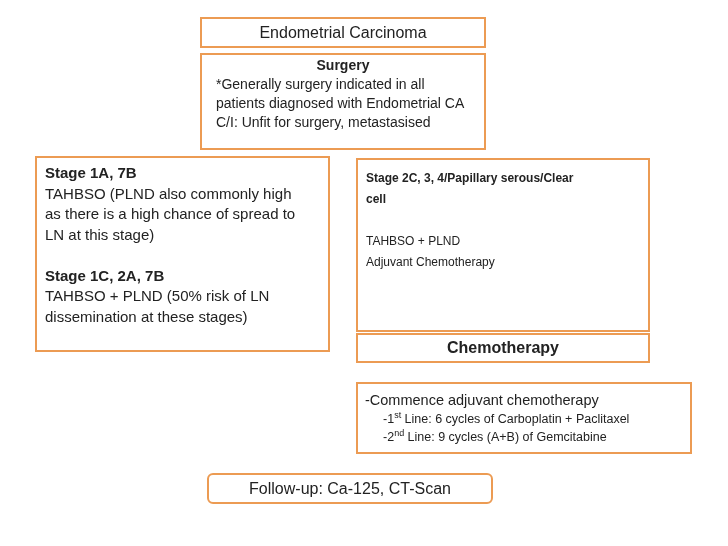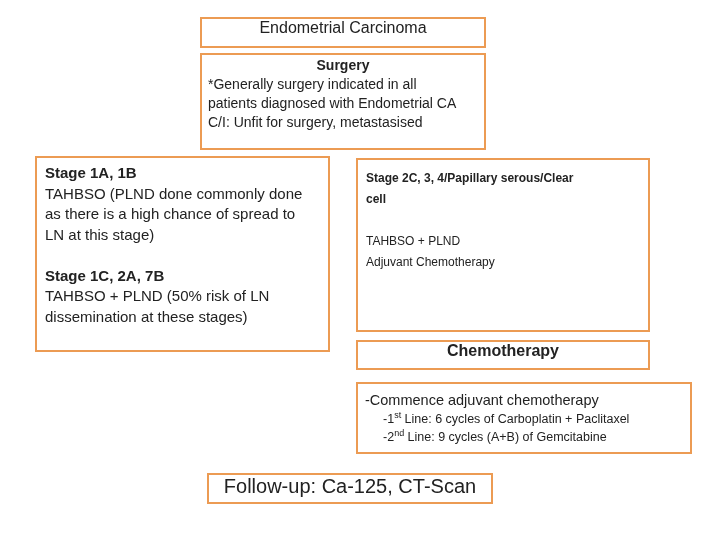--- a/index.html
+++ b/index.html
@@ -17,62 +17,63 @@
     overflow: hidden;
   }
   .box {
     position: absolute;
     background: #ffffff;
     border: 2px solid var(--border-color, #EC9B53);
     box-sizing: border-box;
   }
   .center-box {
     display: flex;
-    align-items: flex-start;
+    align-items: center;
     justify-content: center;
   }
   .line {
     white-space: nowrap;
   }
   .bold { font-weight: bold; }
   .text-center { text-align: center; }
 
   #title-box {
     left: 200px; top: 17px; width: 286px; height: 31px;
     font-size: 16px;
   }
   #surgery-box {
     left: 200px; top: 53px; width: 286px; height: 97px;
     font-size: 14px; line-height: 19px;
-    padding: 1px 6px;
+    padding: 1px 14px;
   }
   #early-stage-box {
     left: 35px; top: 156px; width: 295px; height: 196px;
     font-size: 15px; line-height: 20.5px;
     padding: 5px 8px;
   }
   #advanced-stage-box {
     left: 356px; top: 158px; width: 294px; height: 174px;
     font-size: 12px; line-height: 21px;
     padding: 8px 8px;
   }
   #chemo-header-box {
-    left: 356px; top: 340px; width: 294px; height: 30px;
+    left: 356px; top: 333px; width: 294px; height: 30px;
     font-size: 16px; font-weight: bold;
   }
   #chemo-details-box {
     left: 356px; top: 382px; width: 336px; height: 72px;
     padding: 6px 7px;
   }
   .cd-line1 { font-size: 14.5px; line-height: 20px; white-space: nowrap; }
   .cd-line  { font-size: 12.5px; line-height: 18px; white-space: nowrap; margin-left: 18px; }
   .cd-line sup { font-size: 9px; line-height: 0; }
   #followup-box {
     left: 207px; top: 473px; width: 286px; height: 31px;
-    font-size: 20px;
+    font-size: 16px;
+    border-radius: 6px;
   }
   .spacer { height: 20.5px; }
   .spacer-sm { height: 21px; }
 </style>
 </head>
 <body>
 
 <div class="canvas">
 
   <div id="title-box" class="box center-box">
@@ -80,22 +81,22 @@
   </div>
 
   <div id="surgery-box" class="box">
     <div class="line bold text-center">Surgery</div>
     <div class="line">*Generally surgery indicated in all</div>
     <div class="line">patients diagnosed with Endometrial CA</div>
     <div class="line">C/I: Unfit for surgery, metastasised</div>
   </div>
 
   <div id="early-stage-box" class="box">
-    <div class="line bold">Stage 1A, 1B</div>
-    <div class="line">TAHBSO (PLND done commonly done</div>
+    <div class="line bold">Stage 1A, 7B</div>
+    <div class="line">TAHBSO (PLND also commonly high</div>
     <div class="line">as there is a high chance of spread to</div>
     <div class="line">LN at this stage)</div>
     <div class="spacer"></div>
     <div class="line bold">Stage 1C, 2A, 7B</div>
     <div class="line">TAHBSO + PLND (50% risk of LN</div>
     <div class="line">dissemination at these stages)</div>
   </div>
 
   <div id="advanced-stage-box" class="box">
     <div class="line bold">Stage 2C, 3, 4/Papillary serous/Clear</div>

